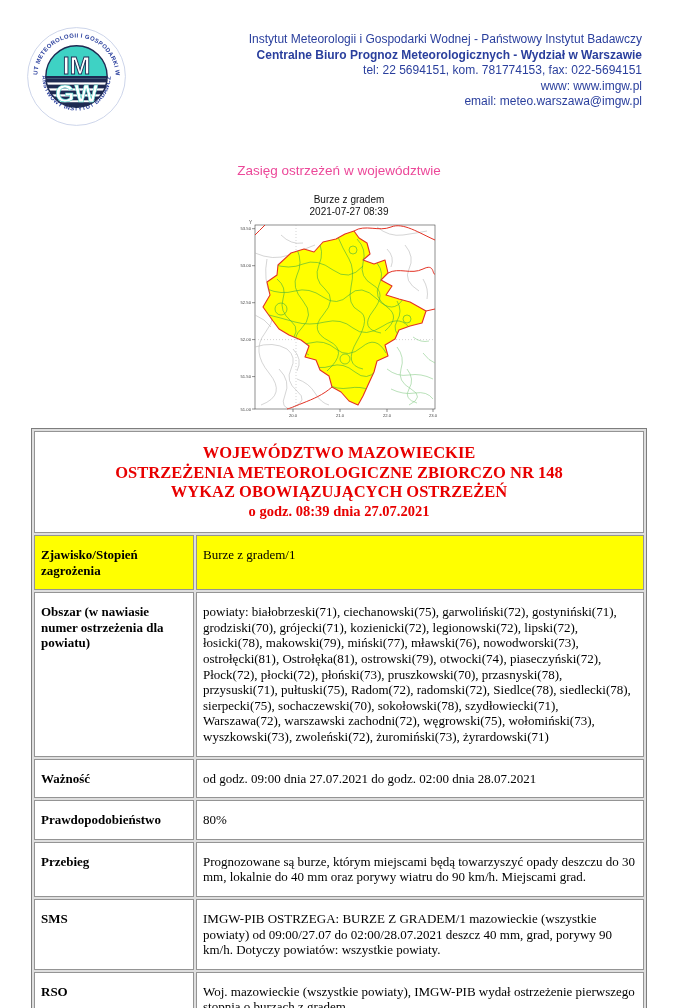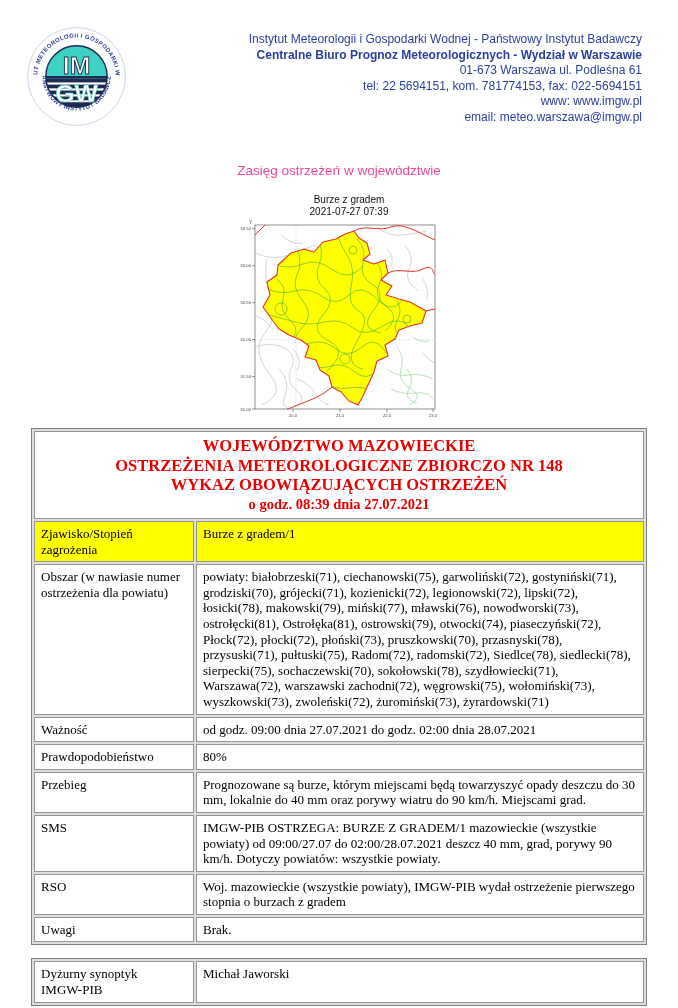--- a/index.html
+++ b/index.html
@@ -28,23 +28,23 @@
   .map-wrap{text-align:center;margin-top:1px;}
   svg.map{width:204px;height:200px;}
   .map text{font-family:"Liberation Sans", sans-serif;fill:#444;}
   
   table.tbl{
     width:616px;margin:5px auto 0;border-collapse:separate;border-spacing:2px;
     background:#dedede;border:1px solid #7d7d7d;
   }
   table.tbl td{
     background:#fff;border:1px solid #949494;vertical-align:top;
-    padding:4px 6px;font-size:13px;line-height:15.6px;
-  }
-  td.lbl{width:146px;font-weight:normal;}
+    padding:11px 6px;font-size:13px;line-height:15.6px;
+  }
+  td.lbl{width:146px;font-weight:bold;}
   tr.hl td{background:var(--warn-yellow,#ffff00);}
   td.title-cell{text-align:center;padding:7px 4px 9px;}
   .title-cell .t{
     display:block;color:var(--title-red,#e80000);font-weight:bold;
     font-size:16.5px;line-height:19.5px;
   }
   .title-cell .t.small{font-size:14.5px;}
   table.syn{margin-top:13px;}
   td.pre{white-space:pre-line;}
 </style>
@@ -77,32 +77,31 @@
       <rect x="18" y="74" width="64" height="2" fill="#ffffff"></rect>
     </g>
     <circle cx="50" cy="50" r="31" fill="none" stroke="var(--logo-navy,#1e2a52)" stroke-width="1.4"></circle>
     <text x="50" y="47.5" text-anchor="middle" font-size="25" font-weight="bold" font-family="Liberation Sans, sans-serif" fill="#ffffff" stroke="var(--logo-navy,#1e2a52)" stroke-width="0.9">IM</text>
     <text x="50" y="76" text-anchor="middle" font-size="25" font-weight="bold" font-family="Liberation Sans, sans-serif" fill="#ffffff" stroke="var(--logo-teal,#3ed2c4)" stroke-width="0.5">GW</text>
   </svg>
 
   <div class="org">
     <div>Instytut Meteorologii i Gospodarki Wodnej - Państwowy Instytut Badawczy</div>
     <div class="b">Centralne Biuro Prognoz Meteorologicznych - Wydział w Warszawie</div>
-    <div>01-673 Warszawa ul. Podleśna 61</div>
     <div>tel: 22 5694151, kom. 781774153, fax: 022-5694151</div>
     <div>www: www.imgw.pl</div>
     <div>email: meteo.warszawa@imgw.pl</div>
   </div>
 </div>
 
 <div class="heading">Zasięg ostrzeżeń w województwie</div>
 
 <div class="map-caption">
   <div>Burze z gradem</div>
-  <div>2021-07-27 07:39</div>
+  <div>2021-07-27 08:39</div>
 </div>
 
 <div class="map-wrap">
   <svg class="map" viewBox="0 0 204 200">
     <defs>
       <clipPath id="woj-clip">
         <polygon points="41,46 54,34 67,30 77,33 86,23 99,20 108,15 117,12 122,19 130,24 133,35 126,41 137,45 148,41 151,54 144,61 155,67 149,76 162,80 173,83 189,92 185,104 173,107 162,111 158,120 148,126 151,137 140,142 137,153 131,166 126,177 121,186 112,182 104,173 95,168 92,157 83,151 79,141 68,138 72,127 64,121 52,116 42,110 36,102 26,88 33,76 30,63 40,56"></polygon>
       </clipPath>
     </defs>
 

